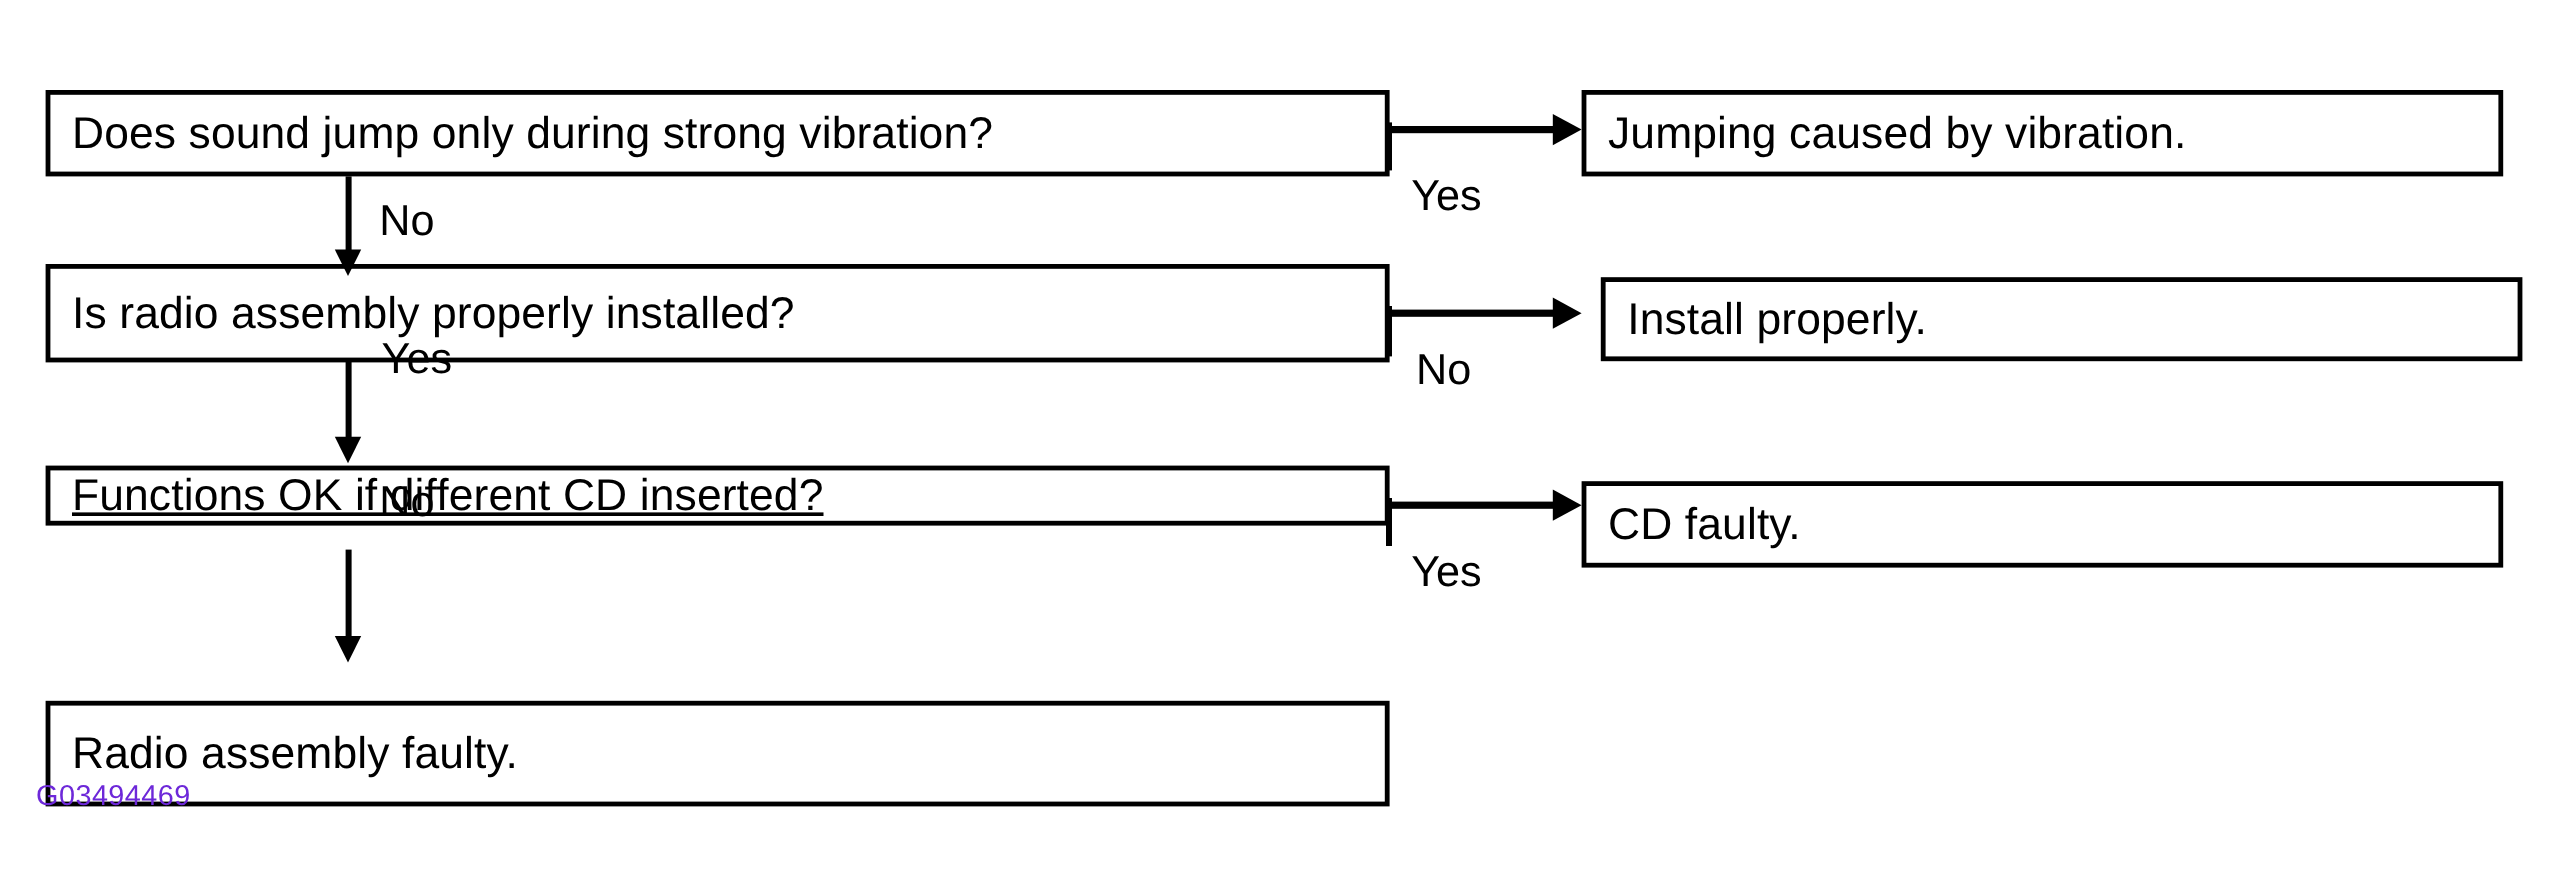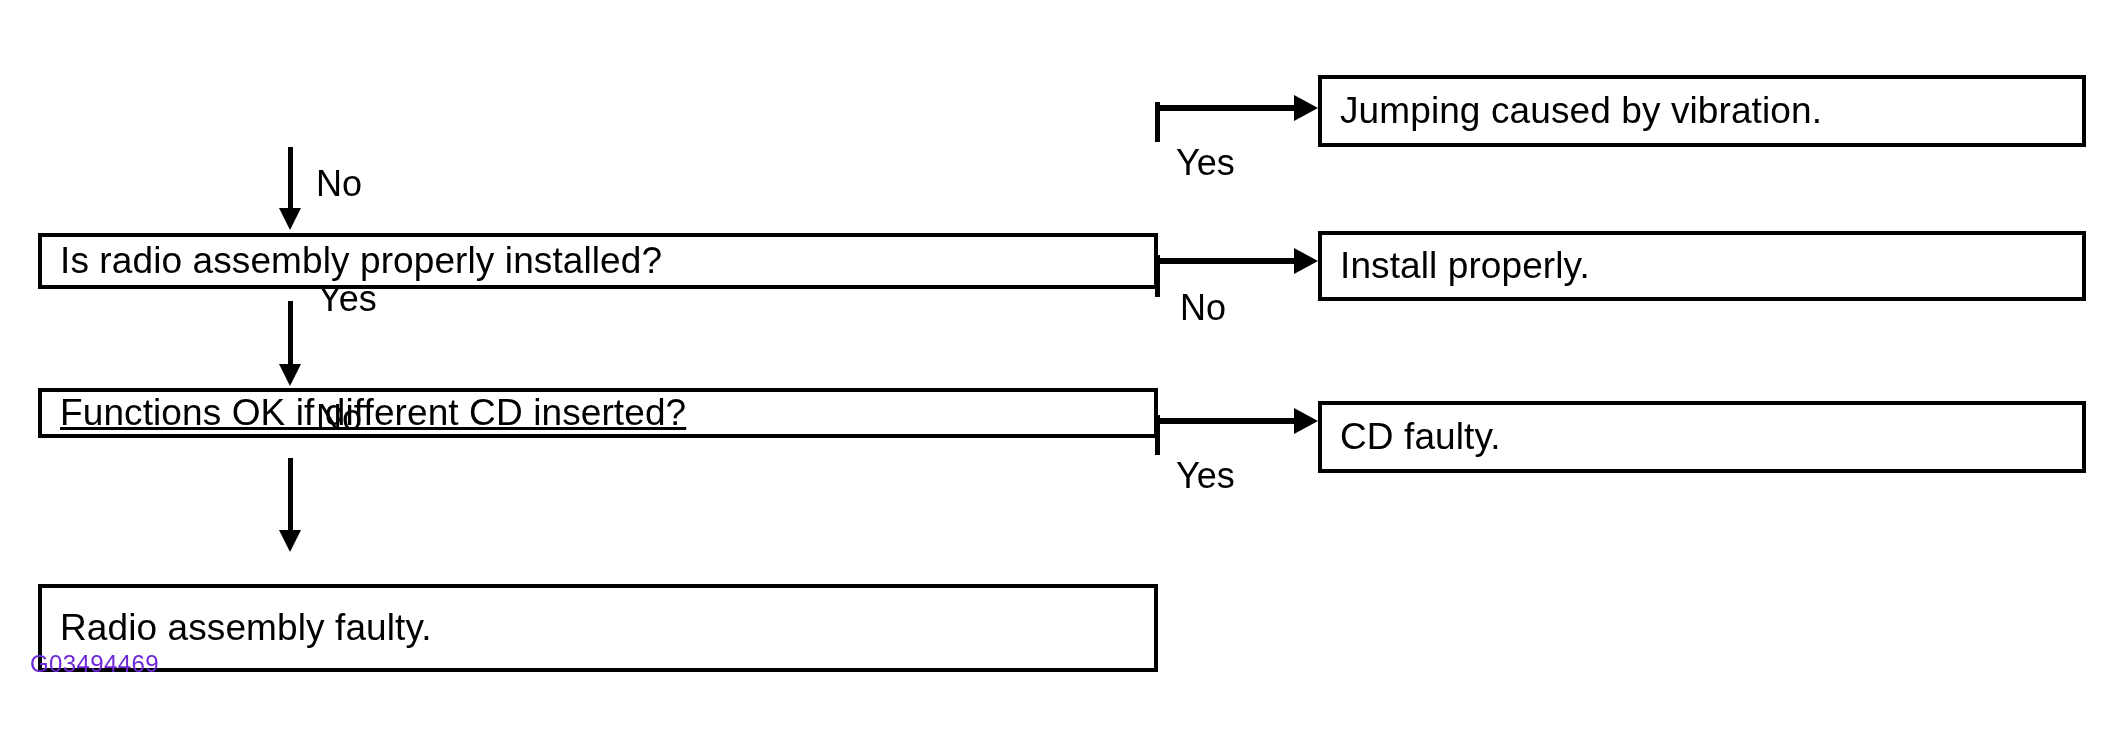--- a/index.html
+++ b/index.html
@@ -34,25 +34,25 @@
     letter-spacing: 0.1px;
     white-space: nowrap;
     color: #000000;
   }
   
   .col-left  { left: 38px;   width: 1120px; }
   
   .col-right { left: 1318px; width: 768px; }
 
   .row1 { top: 75px;  height: 72px; text-align: center; }
-  .row2 { top: 231px; height: 70px; }
+  .row2 { top: 231px; height: 70px; margin-left: 16px; }
   .row3 { top: 401px; height: 72px; }
 
   .row1-left { top: 75px;  height: 72px; }
-  .row2-left { top: 233px; height: 56px; align-items: center; }
+  .row2-left { top: 220px; height: 82px; align-items: center; }
   .row3-left { top: 388px; height: 50px; text-decoration: underline; }
   .row4-left { top: 584px; height: 88px; }
   .v-line {
     position: absolute;
     width: 5px;
     background: #000000;
   }
   .v-arrow-head {
     position: absolute;
     width: 0;
@@ -93,20 +93,23 @@
     font-size: 24px;
     letter-spacing: 0.4px;
     color: #6d28d9;
   }
 </style>
 </head>
 <body>
 
 <div id="page">
 
+  <div class="flow-box col-left row1-left">
+    <span class="box-label">Does sound jump only during strong vibration?</span>
+  </div>
 
   <div class="flow-box col-left row2-left">
     <span class="box-label">Is radio assembly properly installed?</span>
   </div>
 
   <div class="flow-box col-left row3-left">
     <span class="box-label">Functions OK if different CD inserted?</span>
   </div>
 
   <div class="flow-box col-left row4-left">

